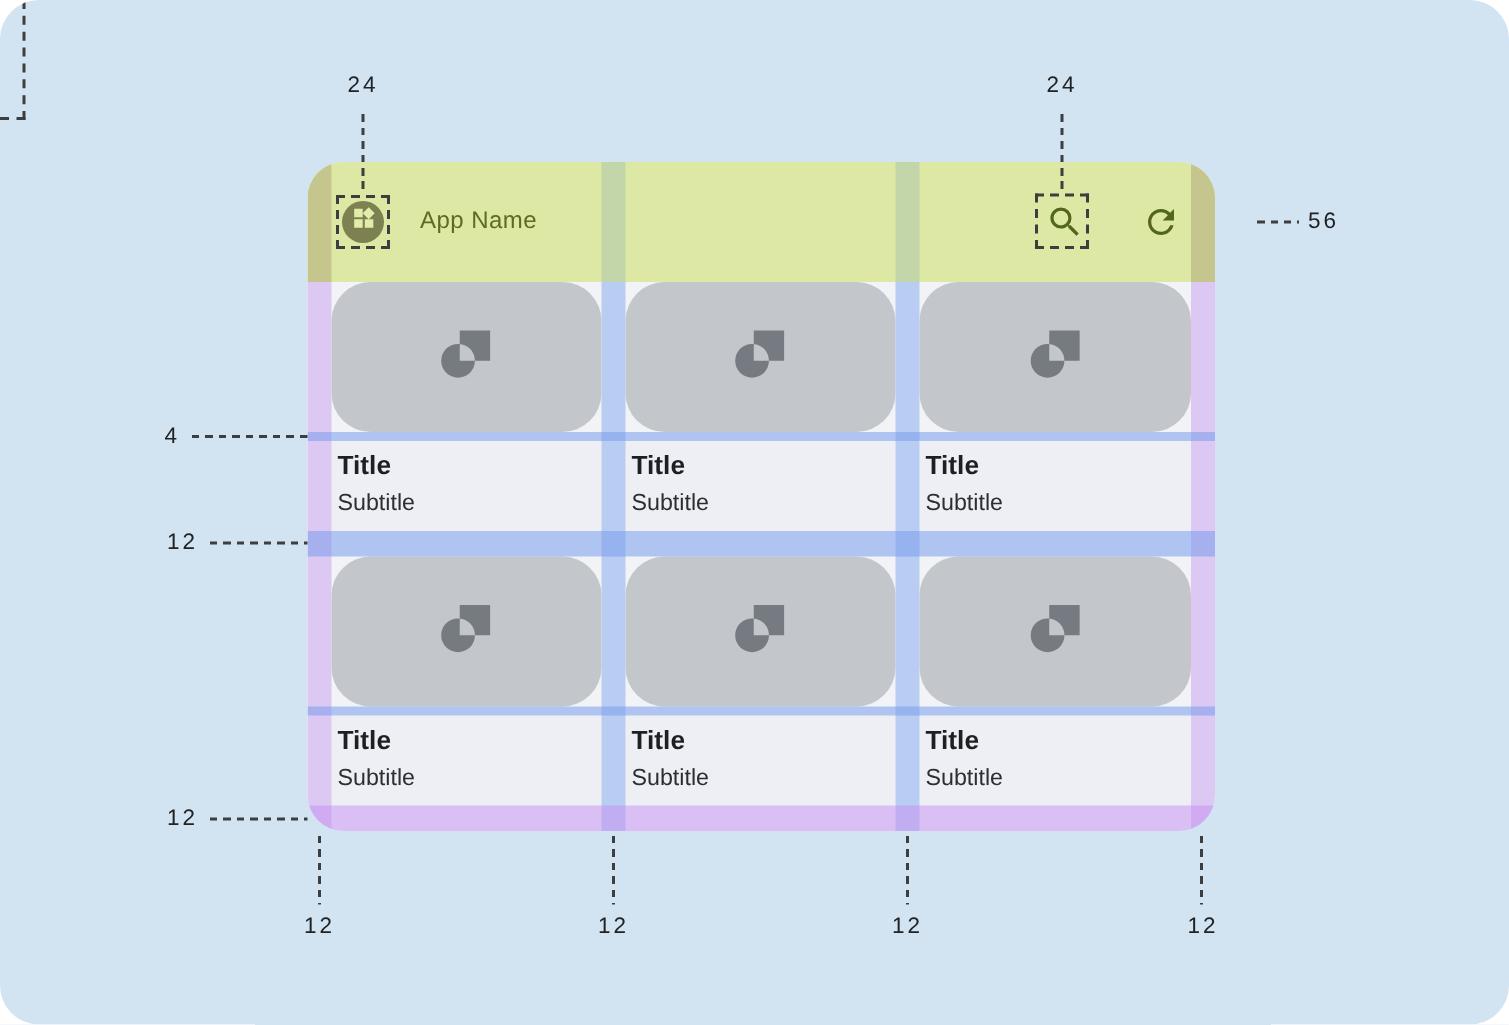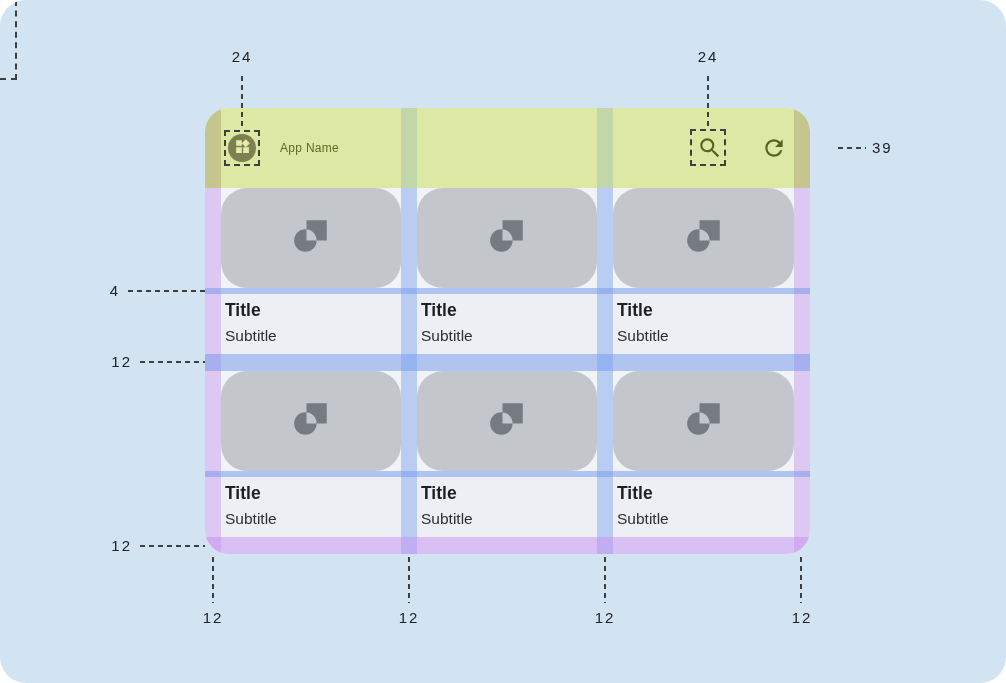--- a/index.html
+++ b/index.html
@@ -25,21 +25,21 @@
     position:absolute;left:0;top:0;width:605px;height:80px;
     background:#dce8a3;
   }
   .app-icon-btn{
     position:absolute;left:23px;top:26px;width:28px;height:28px;
     border-radius:50%;background:#7d8050;
     display:flex;align-items:center;justify-content:center;
   }
   .appbar-title{
     position:absolute;left:75px;top:0;height:80px;line-height:80px;
-    font-size:12px;font-weight:500;letter-spacing:.3px;color:#5c6c22;
+    font-size:16px;font-weight:500;letter-spacing:.3px;color:#5c6c22;
   }
   .icon-btn{position:absolute;width:26px;height:26px;background:none;border:none;padding:0;cursor:pointer;}
   .search-btn{left:492px;top:27px;}
   .refresh-btn{left:556px;top:27px;}
 
   .card{position:absolute;display:flex;flex-direction:column;}
   .card.r1{top:80px;}
   .card.r2{top:263px;}
   .card.c1{left:16px;width:180px;}
   .card.c2{left:212px;width:180px;}
@@ -241,21 +241,21 @@
   <div class="ann-label ann-label-nav">24</div>
   <div class="dash-v ann-line-nav"></div>
   <div class="dash-box ann-box-nav"></div>
 
   <div class="ann-label ann-label-act">24</div>
   <div class="dash-v ann-line-act"></div>
   <div class="dash-box ann-box-act"></div>
 
   <div class="ann-56-bracket"></div>
   <div class="dash-h ann-56-line"></div>
-  <div class="ann-label ann-56-label">39</div>
+  <div class="ann-label ann-56-label">56</div>
 
   <div class="ann-label ann-4-label">4</div>
   <div class="dash-h ann-4-line"></div>
 
   <div class="ann-label ann-12a-label">12</div>
   <div class="dash-h ann-12a-line"></div>
 
   <div class="ann-label ann-12b-label">12</div>
   <div class="dash-h ann-12b-line"></div>
 

